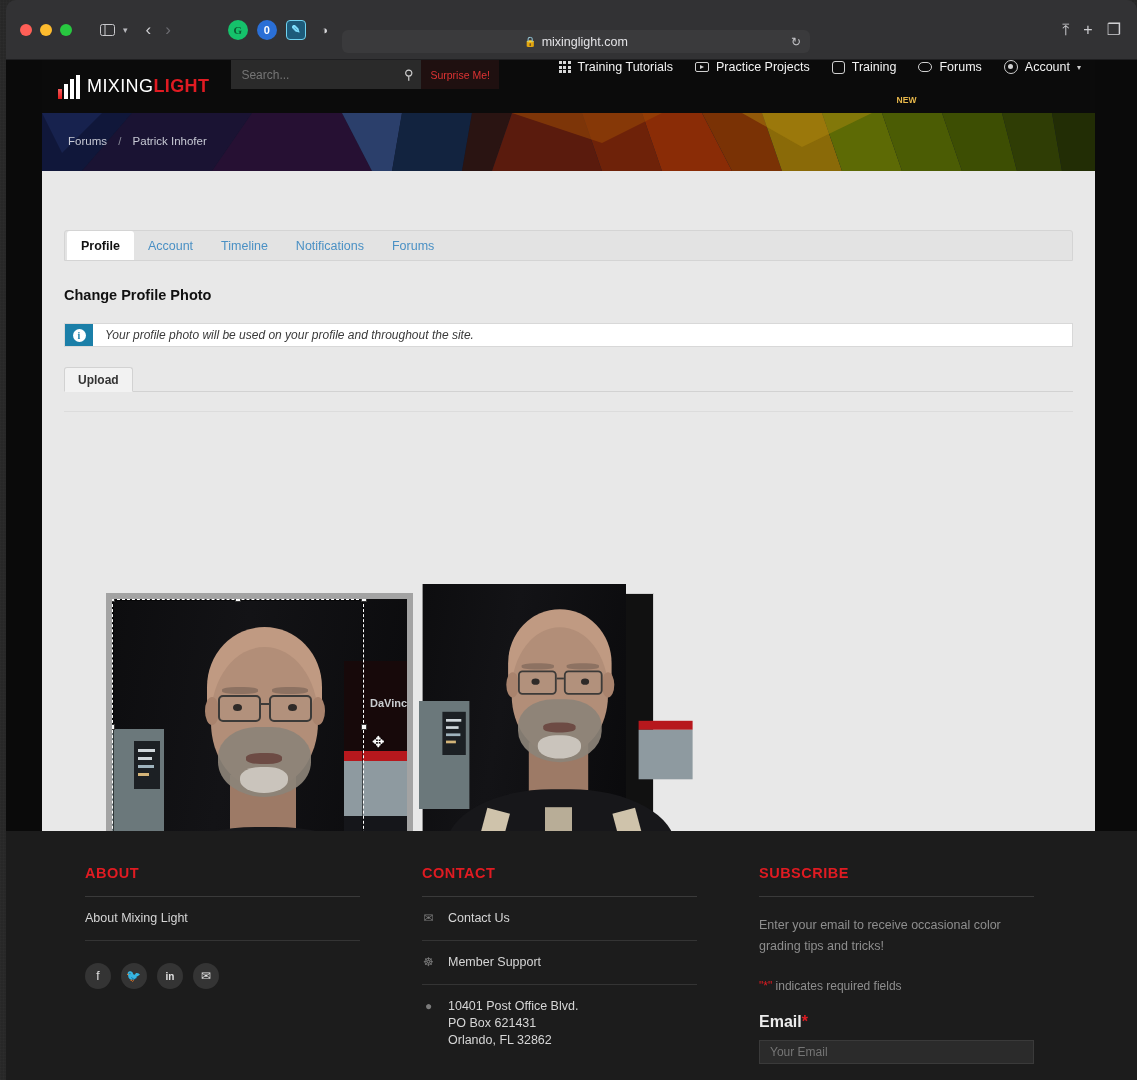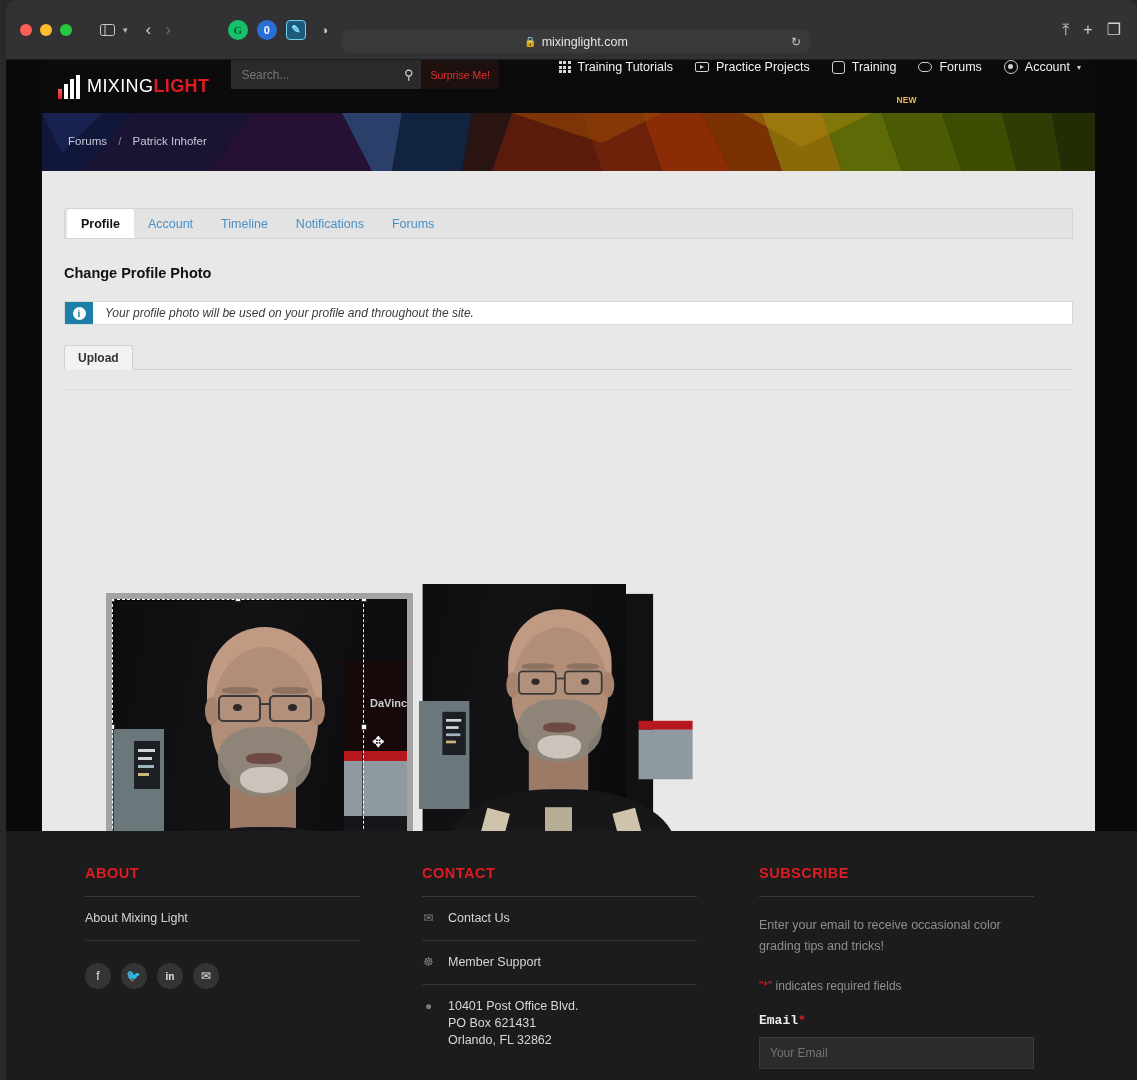--- a/index.html
+++ b/index.html
@@ -116,21 +116,21 @@
   }
   .banner svg { position: absolute; inset: 0; width: 100%; height: 100%; }
   .crumbs { position: absolute; left: 26px; top: 22px; font-size: 11.5px; color: #c7c9d4; z-index: 2; }
   .crumbs .sep { margin: 0 8px; color: #8a8c99; }
 
   
   .content {
     position: absolute; left: 36px; top: 111px; width: 1053px; height: 660px;
     background: #e8e8e8;
   }
-  .tabs-outer { margin: 37px 22px 0 22px; }
+  .tabs-outer { margin: 59px 22px 0 22px; }
   .tabs-row {
     background: #e3e3e3; border: 1px solid #d4d4d4; border-radius: 3px 3px 0 0;
     display: flex; align-items: stretch; height: 31px; padding-left: 2px;
   }
   .tab { padding: 0 14px; display: flex; align-items: center; font-size: 12.5px; color: #4a90c4; }
   .tab.active { background: #fff; color: #111; font-weight: 700; border-radius: 3px 3px 0 0; }
   .subtabs-row {
     background: #eeeeee; border: 1px solid #d9d9d9; border-top: none;
     display: flex; align-items: stretch; height: 30px; padding-left: 2px; margin-bottom: 0;
   }
@@ -229,24 +229,24 @@
   .flink-row { border-bottom: 1px solid #343434; padding: 13px 0; display: flex; align-items: flex-start; gap: 13px; }
   .flink-row .lbl { color: #d6d6d6; font-size: 12.5px; line-height: 17px; }
   .ficon { width: 13px; color: #7b7b7b; font-size: 12px; display: flex; justify-content: center; padding-top: 1px; }
   .socials { display: flex; gap: 10px; margin-top: 22px; }
   .soc {
     width: 26px; height: 26px; border-radius: 50%; background: #343434;
     display: flex; align-items: center; justify-content: center; color: #e2e2e2; font-size: 12px;
   }
   .req-note { color: #8e8e8e; font-size: 12px; margin-top: 22px; }
   .req-note .star { color: #e01b22; }
-  .flabel { color: #ececec; font-size: 13px; font-weight: 700; margin-top: 20px; font-family: Liberation Mono, monospace; }
+  .flabel { color: #ececec; font-size: 16px; font-weight: 700; margin-top: 20px; }
   .flabel .star { color: #e01b22; }
   .femail {
-    margin-top: 9px; width: 275px; height: 32px; background: #2b2b2b; border: 1px solid #3a3a3a;
+    margin-top: 9px; width: 275px; height: 24px; background: #2b2b2b; border: 1px solid #3a3a3a;
     color: #bdbdbd; font-size: 12px; padding: 0 10px; font-family: "Liberation Sans", sans-serif;
   }
 </style>
 </head>
 <body>
 
 <div class="browser">
 
   <div class="toolbar">
     <div class="traffic">

